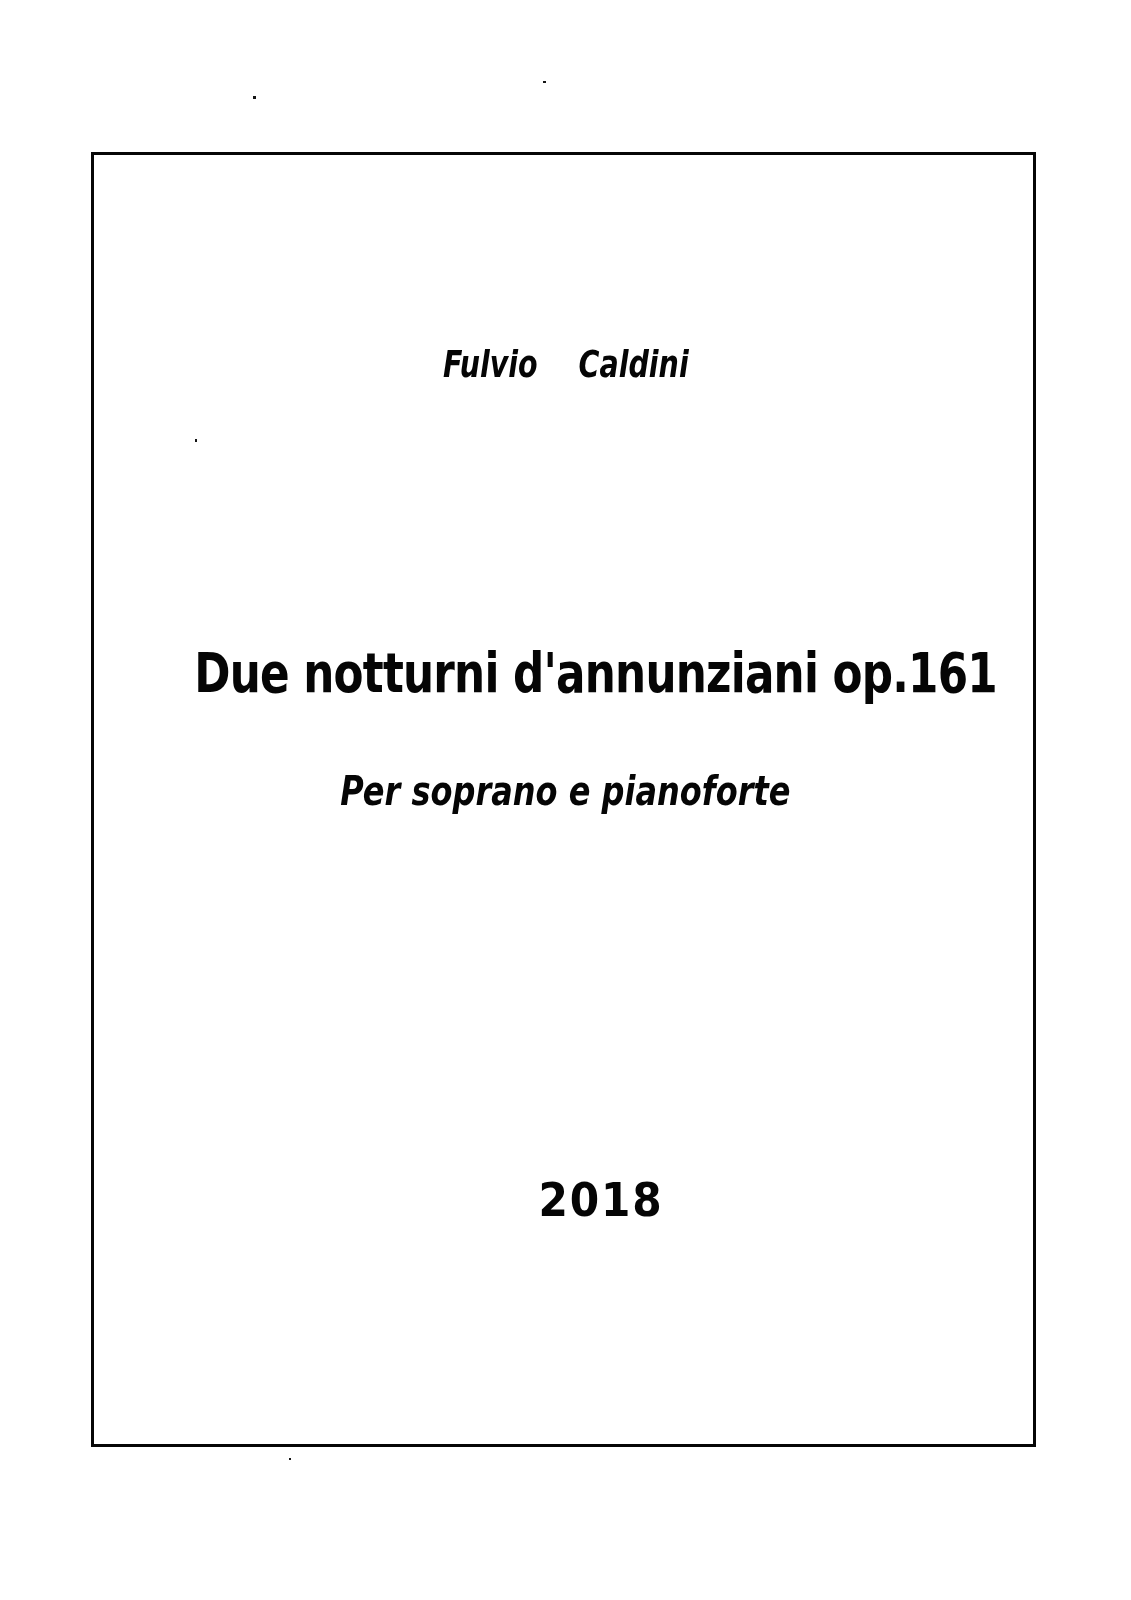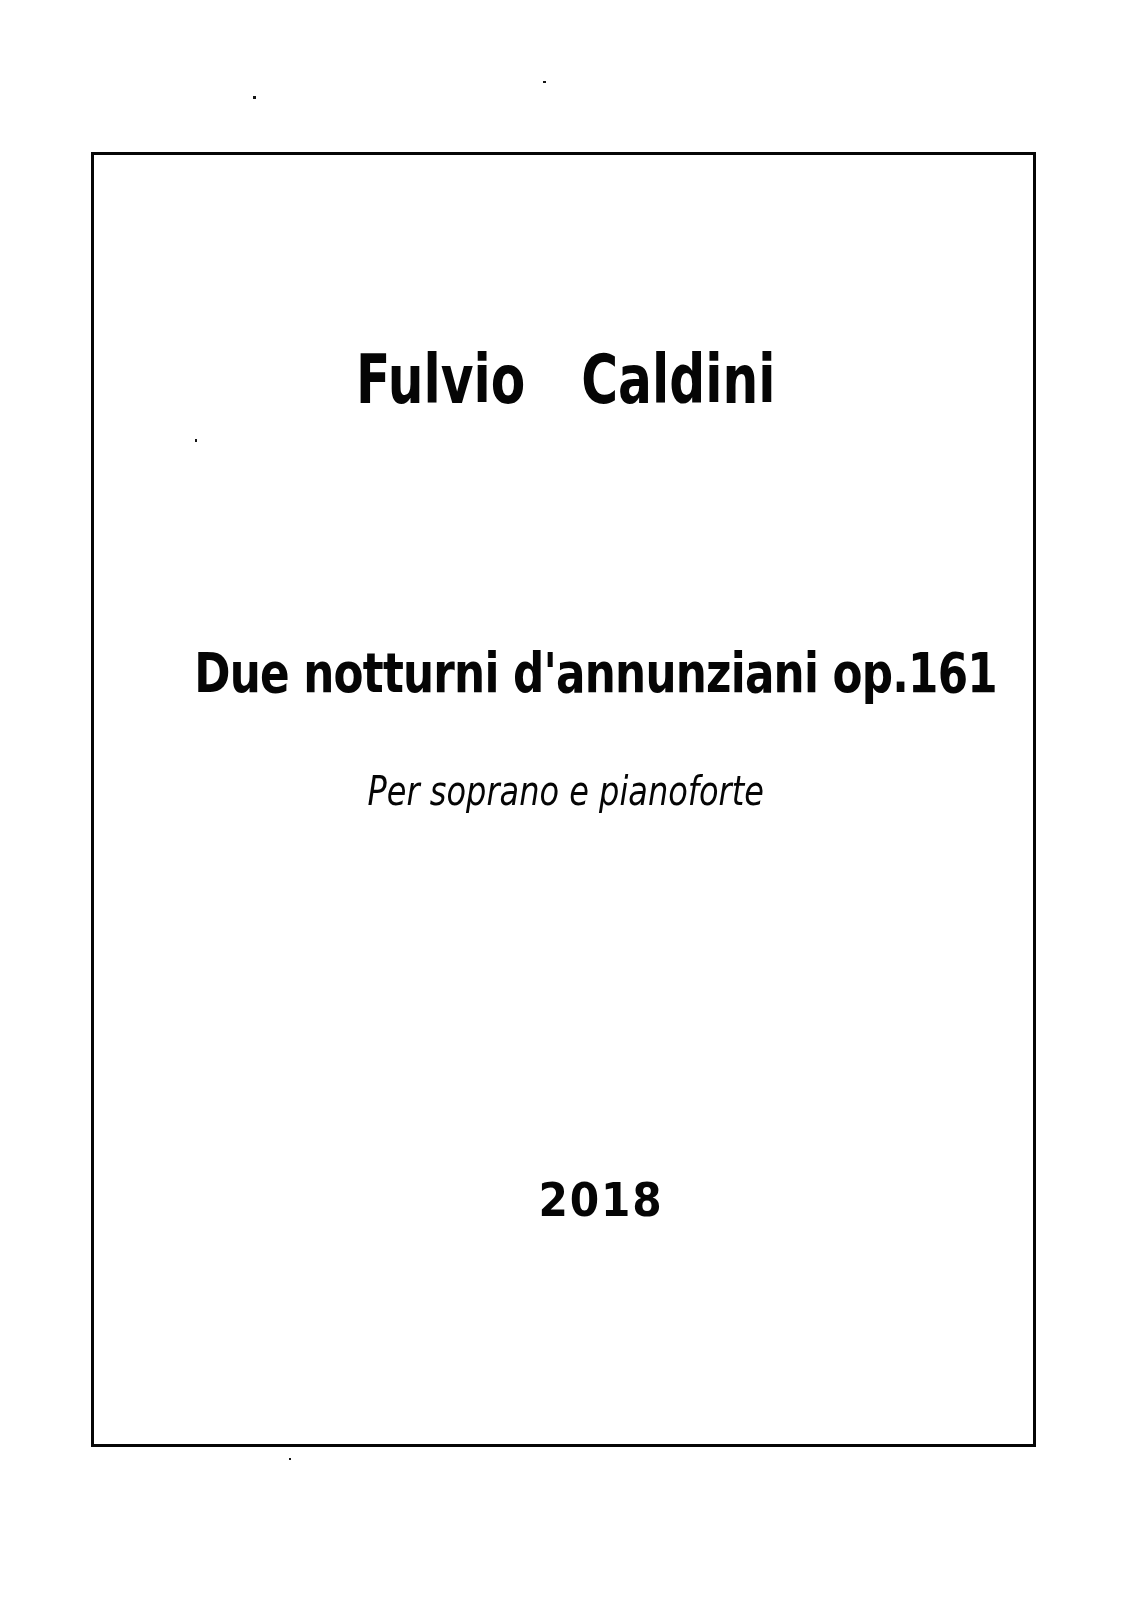--- a/index.html
+++ b/index.html
@@ -28,22 +28,23 @@
   .textline {
     position: absolute;
     left: 0;
     width: 100%;
     text-align: center;
     line-height: 1.05;
     color: #050505;
   }
   .composer {
     top: 345px;
-    font-size: 67px;
+    font-size: 38px;
     font-weight: bold;
+    font-style: italic;
   }
   .composer .scale {
     display: inline-block;
     transform: scaleX(0.75);
     transform-origin: center;
     white-space: pre;
     word-spacing: 14px;
   }
   .worktitle {
     top: 644px;
@@ -55,20 +56,21 @@
   .worktitle .scale {
     display: inline-block;
     transform: translateX(-18px) scaleX(0.78);
     transform-origin: center;
     white-space: pre;
   }
   .subtitle {
     top: 770px;
     font-size: 40px;
     font-style: italic;
+    font-weight: bold;
   }
   .subtitle .scale {
     display: inline-block;
     transform: scaleX(0.80);
     transform-origin: center;
     white-space: pre;
   }
   .year {
     top: 1176px;
     font-size: 46px;

